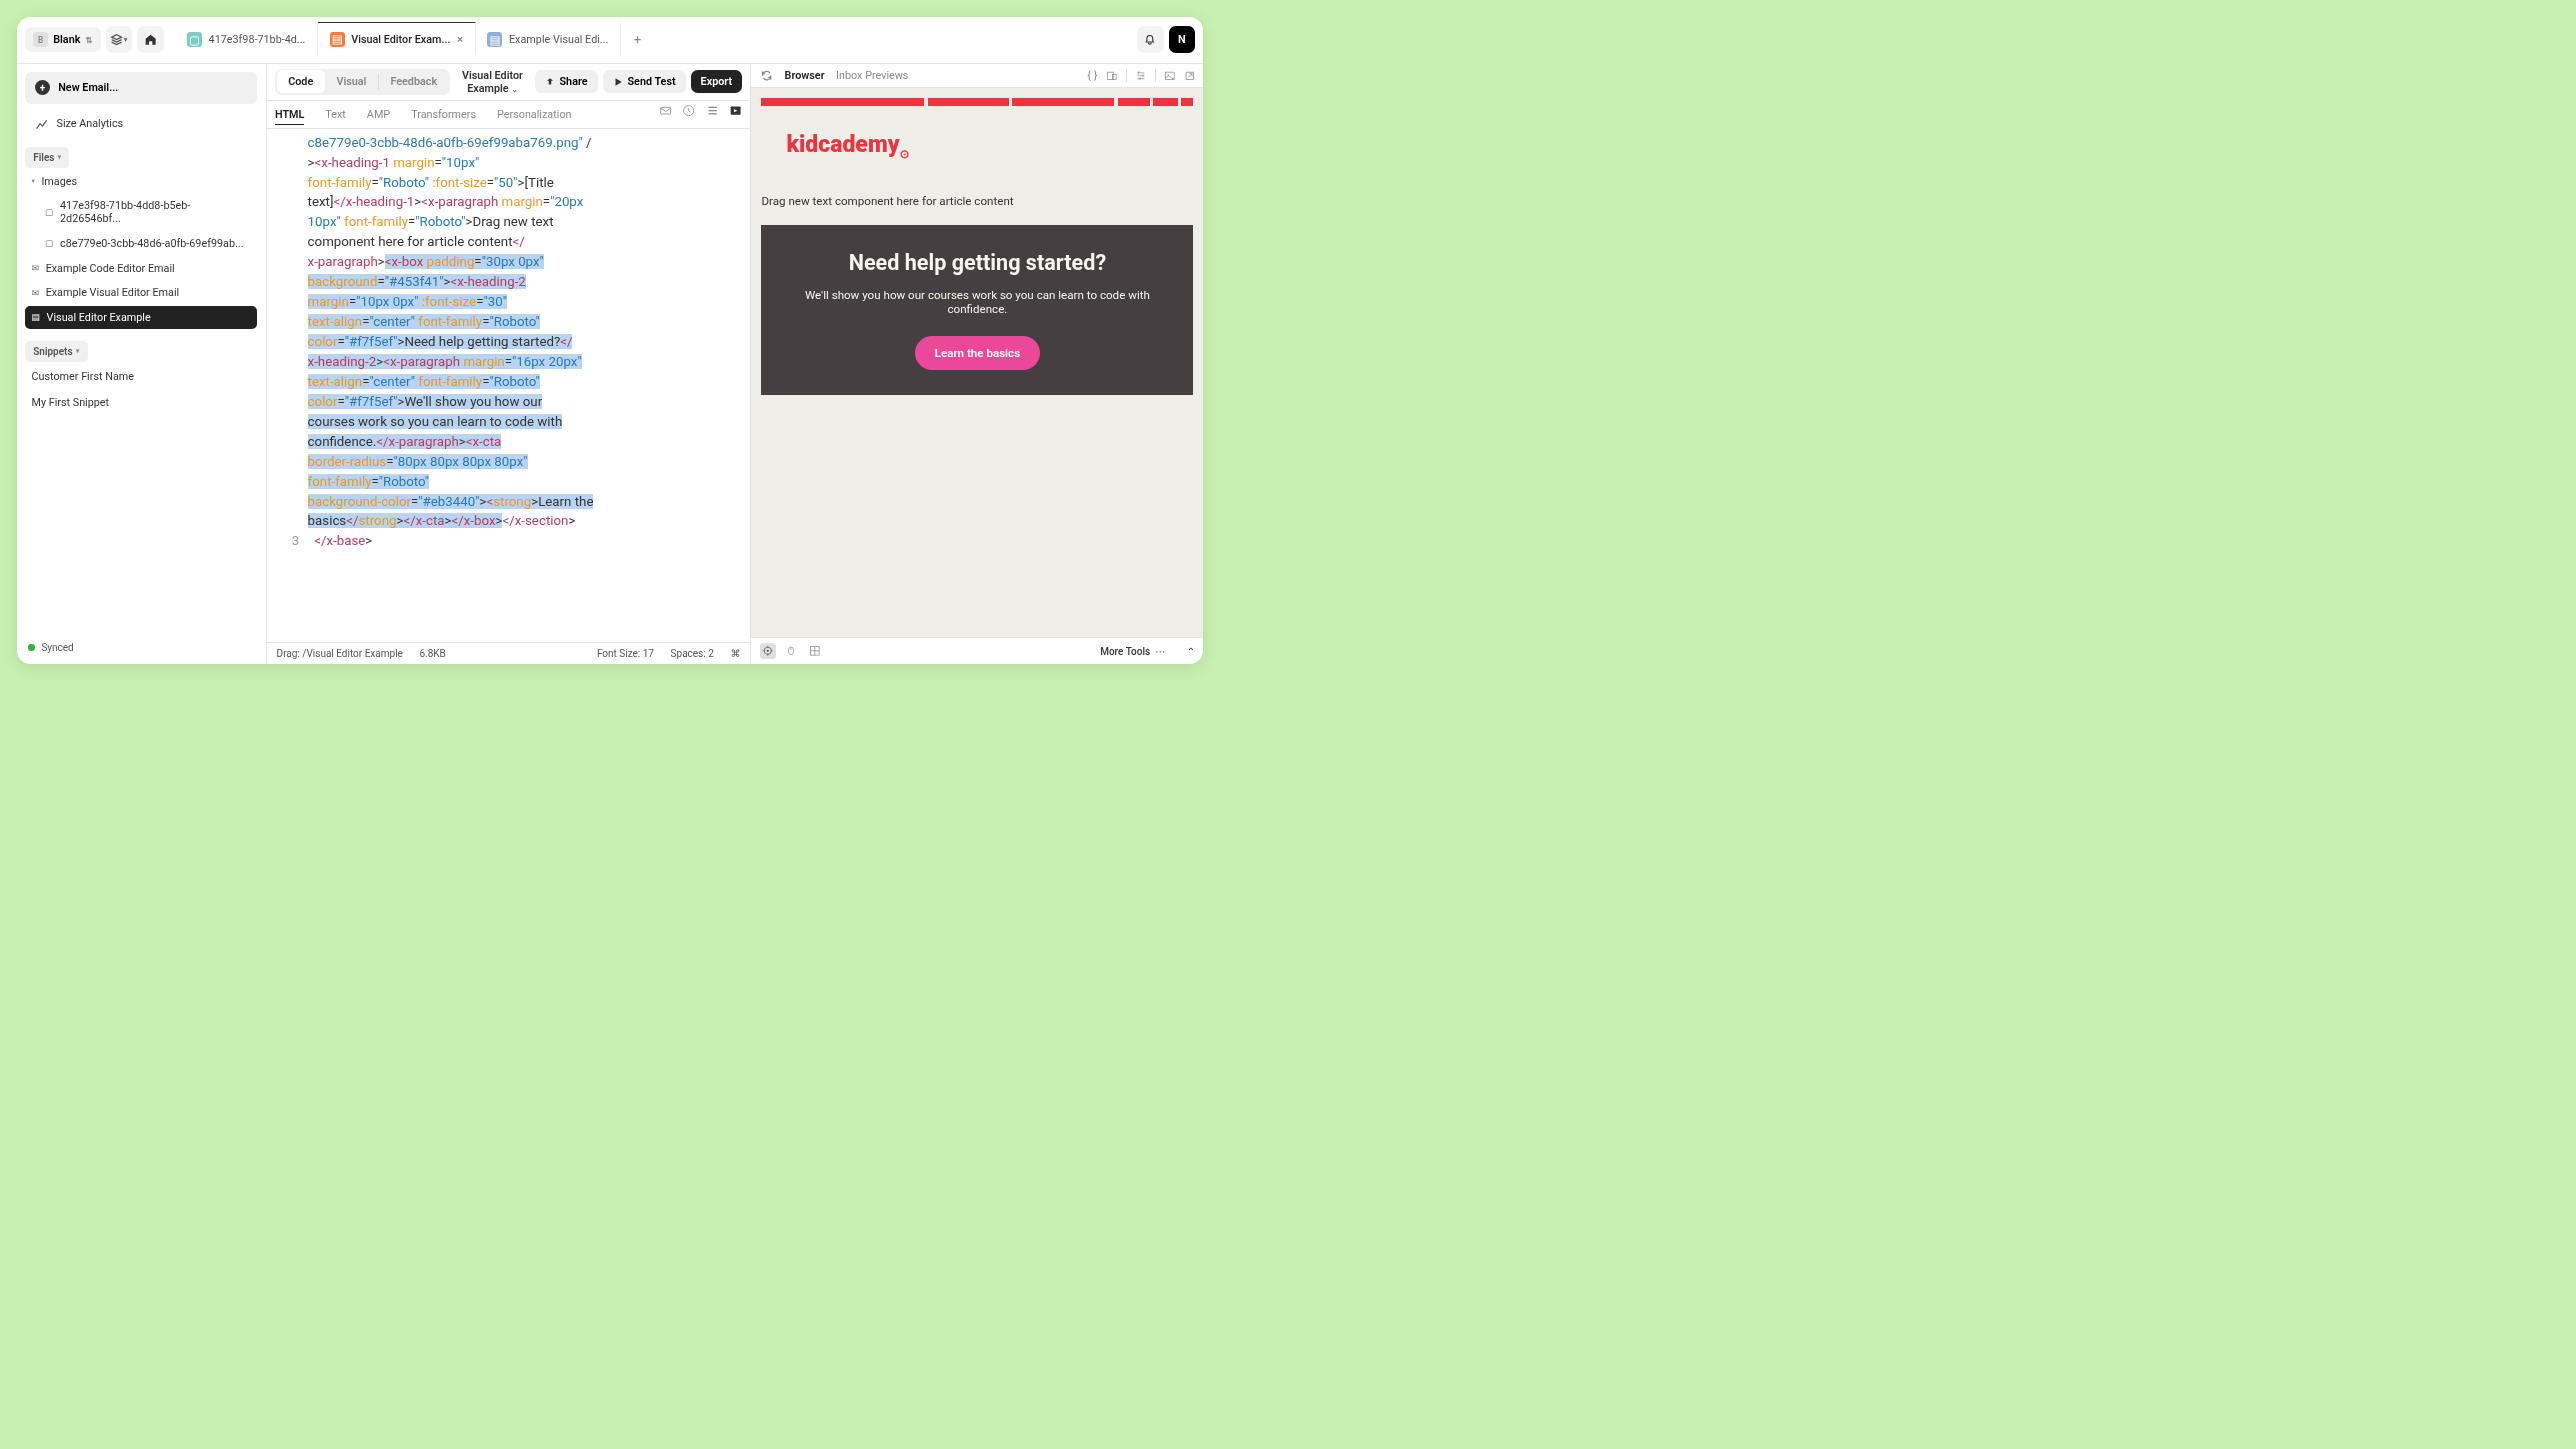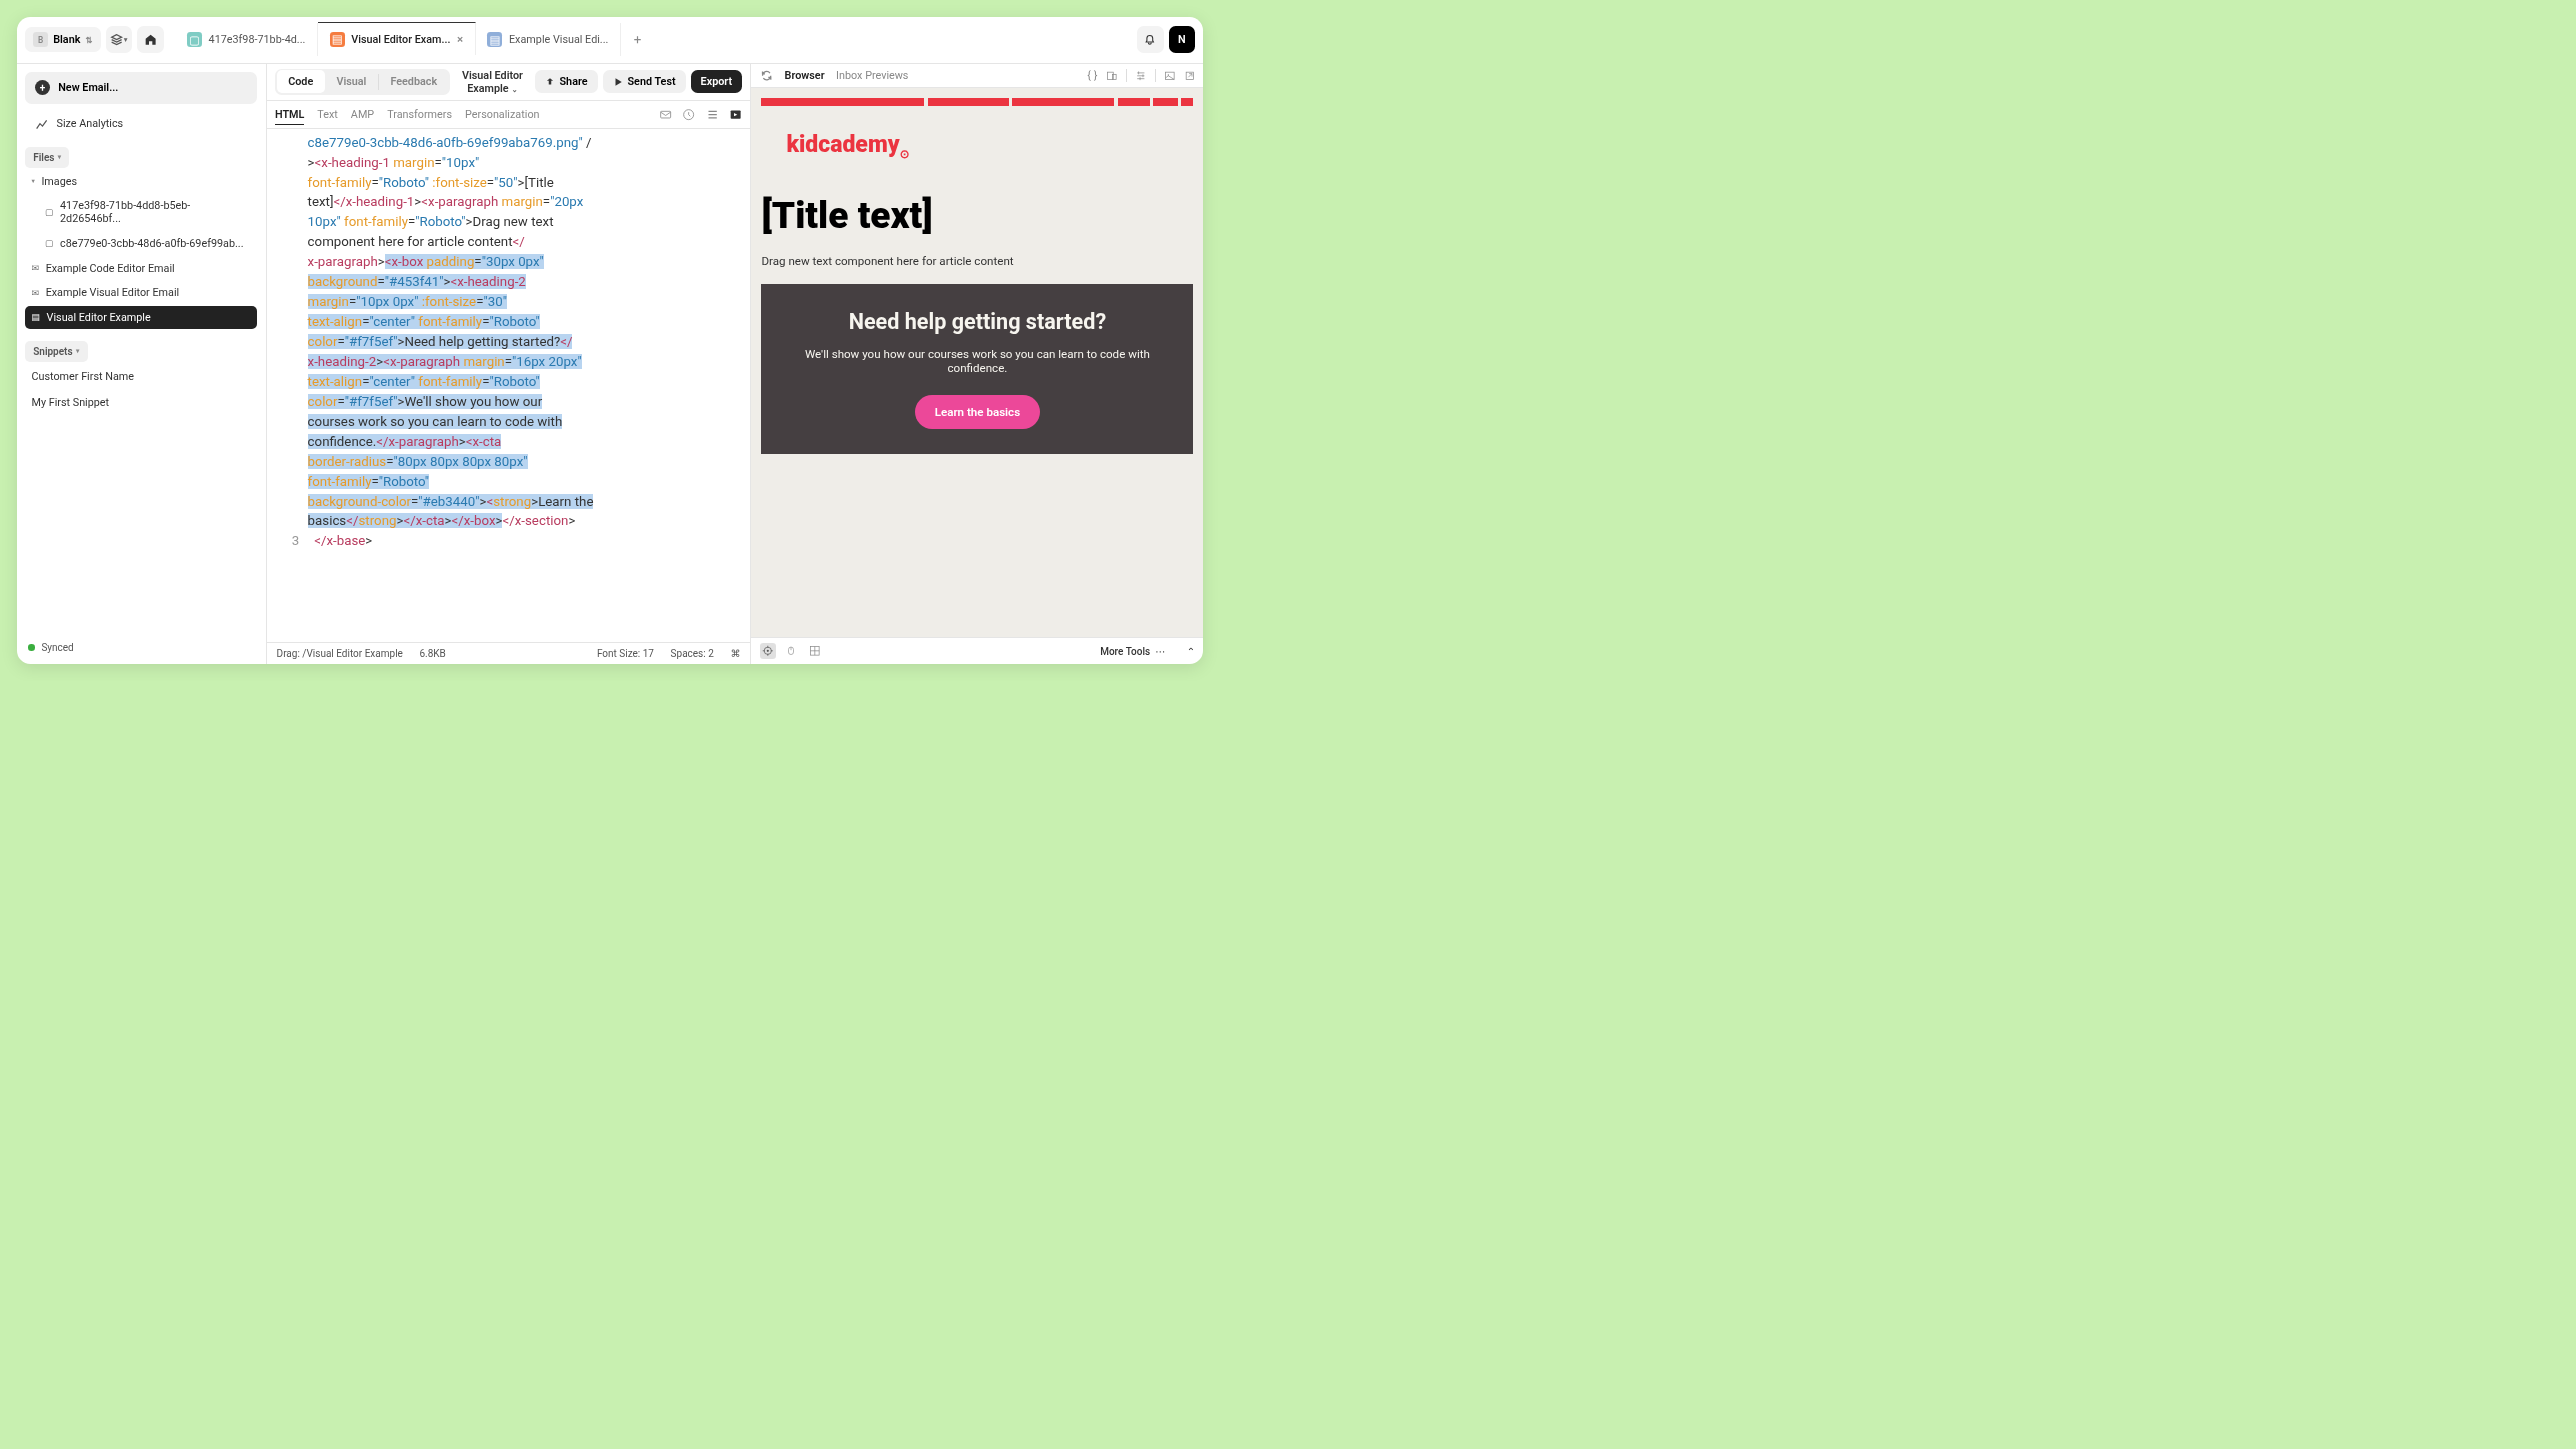--- a/index.html
+++ b/index.html
@@ -41,21 +41,21 @@
 .center-col { flex: 1; display: flex; flex-direction: column; border-left: 0.8px solid #e5e5e5; border-right: 0.8px solid #e5e5e5; }
 .toolbar-row { display: flex; align-items: center; padding: 5px 8.3px; border-bottom: 0.8px solid #e5e5e5; }
 .seg-group { display: flex; background: #f0f0f0; border-radius: 6.6px; padding: 1.7px; gap: 0; }
 .seg-btn { padding: 5px 11.6px; font-size: 10.8px; font-weight: 600; color: #888; border-radius: 5px; }
 .seg-btn.active { background: #fff; color: #222; }
 .seg-sep { width: 0.8px; background: #ddd; margin: 3.3px 0; }
 .toolbar-center { flex: 1; text-align: center; font-size: 10.8px; font-weight: 600; color: #333; }
 .toolbar-btns { display: flex; gap: 5px; }
 .tb-btn { padding: 5px 10px; border-radius: 6.6px; background: #f0f0f0; font-size: 10.8px; font-weight: 600; display: flex; align-items: center; gap: 5px; }
 .tb-btn.dark { background: #222; color: #fff; }
-.subtabs-row { display: flex; align-items: center; padding: 3.3px 8.3px; border-bottom: 0.8px solid #e5e5e5; gap: 13px; }
+.subtabs-row { display: flex; padding: 3.3px 8.3px; border-bottom: 0.8px solid #e5e5e5; gap: 21px; }
 .subtab { font-size: 10.8px; color: #888; padding: 3.3px 0; }
 .subtab.active { color: #222; font-weight: 600; border-bottom: 1.7px solid #222; }
 .subtabs-right { margin-left: auto; display: flex; gap: 10px; color: #888; }
 .code-area { flex: 1; overflow: hidden; font-family: "Menlo", "Monaco", monospace; font-size: 13.3px; line-height: 1.5; display: flex; padding: 3.3px 0; }
 .gutter { width: 41px; text-align: right; color: #999; padding-right: 8.3px; }
 .code-content { flex: 1; padding-right: 10px; }
 .code-content span.tag { color: #b83c5f; }
 .code-content span.attr { color: #e69b2b; }
 .code-content span.str { color: #2a7ab0; }
 .code-content span.txt { color: #333; }
@@ -315,21 +315,20 @@
       <div class="preview-content">
         <div class="red-stripes">
           <div class="stripe" style="flex:4"></div>
             <div class="stripe" style="flex:2"></div>
             <div class="stripe" style="flex:2.5"></div>
             <div class="stripe" style="flex:0.8"></div>
             <div class="stripe" style="flex:0.6"></div>
             <div class="stripe" style="flex:0.3"></div>
         </div>
         <div class="logo-text"><span>kidcademy</span><sub style="font-size:11.6px;">⊙</sub></div>
-        <div class="title-text">[Title text]</div>
         <div class="para-text">Drag new text component here for article content</div>
         <div class="cta-box">
           <div class="cta-h">Need help getting started?</div>
           <div class="cta-p">We'll show you how our courses work so you can learn to code with confidence.</div>
           <div class="cta-btn">Learn the basics</div>
         </div>
       </div>
 
       <div class="preview-bottom">
         <span class="pv-ico on">

